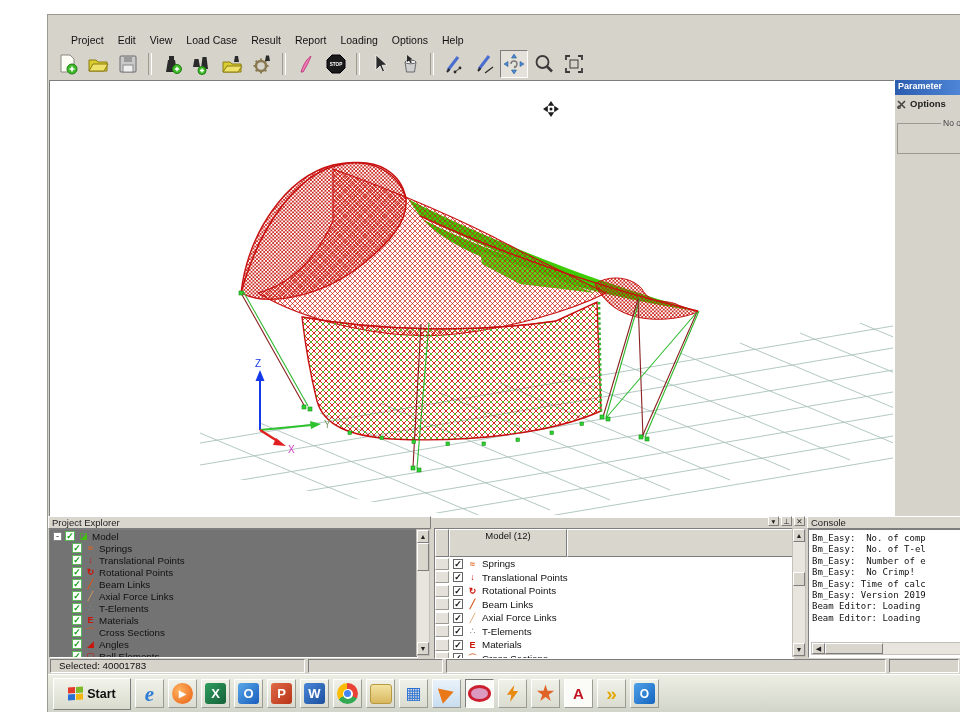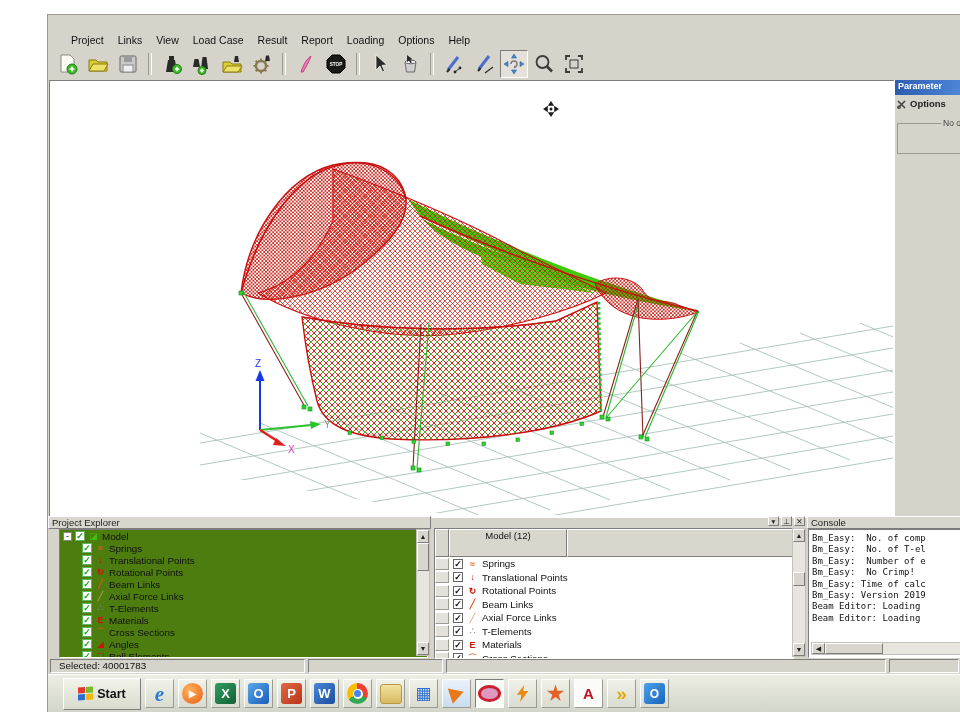--- a/index.html
+++ b/index.html
@@ -30,21 +30,21 @@
   #parampanel .cap{height:13px;background:linear-gradient(90deg,#2b5cb0,#4f86d6);color:#fff;font-size:9px;font-weight:bold;
                    padding:1px 3px;white-space:nowrap;overflow:hidden;}
   #parampanel .optrow{display:flex;align-items:center;gap:3px;font-size:9.5px;font-weight:bold;color:#222;padding:3px 2px;white-space:nowrap;overflow:hidden;}
   #parampanel fieldset{margin:6px 2px 0 2px;border:1px solid #9a9a92;height:34px;padding:0 2px;}
   #parampanel legend{font-size:8.5px;color:#444;white-space:nowrap;margin-left:41px;}
 
   
   .cap2{height:13px;background:#d9d6ce;border:1px solid;border-color:#fff #7d7d7d #7d7d7d #fff;
         font-size:9.5px;color:#222;padding:0 3px;box-sizing:border-box;display:flex;align-items:center;}
   #explorer{left:0px;top:501px;width:383px;height:142px;}
-  #explorer .body{position:absolute;left:11px;top:13px;width:367px;height:127px;background:#4d7c0f;border:1px solid;border-color:#7d7d7d #fff #fff #7d7d7d;overflow:hidden;}
+  #explorer .body{position:absolute;left:1px;top:13px;width:367px;height:127px;background:#737373;border:1px solid;border-color:#7d7d7d #fff #fff #7d7d7d;overflow:hidden;}
   .vsb{position:absolute;width:14px;background:#e7e5de;border:1px solid #c2c0b8;box-sizing:border-box;}
   .vsb .arr{height:13px;background:#d9d6ce;border:1px solid;border-color:#fff #7d7d7d #7d7d7d #fff;
             font-size:7px;text-align:center;line-height:11px;color:#222;box-sizing:border-box;}
   .vsb .thumb{height:28px;background:#d9d6ce;border:1px solid;border-color:#fff #7d7d7d #7d7d7d #fff;box-sizing:border-box;}
   .trow{display:flex;align-items:center;height:12px;gap:3px;padding-left:22px;}
   .trow.root{padding-left:3px;}
   .exp{width:9px;height:9px;border:1px solid #848484;background:#fff;font-size:9px;line-height:7px;text-align:center;color:#222;box-sizing:border-box;flex:0 0 auto;}
   .exp::before{content:"-";}
   .cb{width:10px;height:10px;background:#fff;border:1px solid #58b858;box-sizing:border-box;display:inline-flex;align-items:center;justify-content:center;flex:0 0 auto;}
   .cb::before{content:"\2713";font-size:9px;color:#18a018;font-weight:bold;}
@@ -86,21 +86,21 @@
   .hsb .arr{width:13px;height:100%;background:#d9d6ce;border:1px solid;border-color:#fff #7d7d7d #7d7d7d #fff;
             font-size:7px;line-height:10px;text-align:center;color:#222;box-sizing:border-box;}
   .hsb .thumb{width:58px;height:100%;background:#d9d6ce;border:1px solid;border-color:#fff #7d7d7d #7d7d7d #fff;box-sizing:border-box;}
 
   
   #statusbar{left:0;top:643px;width:100%;height:16px;display:flex;gap:3px;padding:1px 2px;box-sizing:border-box;}
   .scell{border:1px solid;border-color:#7d7d7d #fff #fff #7d7d7d;font-size:9.8px;color:#111;padding:0 8px;line-height:12px;white-space:nowrap;overflow:hidden;box-sizing:border-box;}
 
   
   #taskbar{left:0;top:659px;width:100%;height:38px;background:linear-gradient(#eceee3,#d2d5c9);
-           border-top:1px solid #fff;display:flex;align-items:center;gap:4px;padding-left:15px;box-sizing:border-box;}
+           border-top:1px solid #fff;display:flex;align-items:center;gap:4px;padding-left:5px;box-sizing:border-box;}
   #startbtn{width:76px;height:30px;background:linear-gradient(#f2f3ea,#d8dbcd);display:flex;align-items:center;justify-content:center;gap:4px;}
   #startbtn .flag{width:15px;height:13px;display:grid;grid-template-columns:7px 7px;grid-template-rows:6px 6px;gap:1px;transform:skewY(-4deg);}
   #startbtn .flag i{display:block;}
   #startbtn .txt{font-size:12.5px;font-weight:bold;color:#111;}
   .tbi{width:29px;height:29px;display:flex;align-items:center;justify-content:center;border:1px solid;border-color:#fff #9b9b93 #9b9b93 #fff;background:linear-gradient(#f0f1e8,#dadcd0);box-sizing:border-box;}
   .tbi.active{border-color:#7d7d7d #fff #fff #7d7d7d;background:#fbfbf8;}
   .tbi .g{font-style:normal;}
   .i-ie .g{font-family:"Liberation Serif",serif;font-style:italic;font-size:21px;color:#2e7cd6;font-weight:bold;line-height:20px;}
   .i-play{position:relative;}
   .i-play .disc{width:21px;height:21px;border-radius:50%;background:radial-gradient(circle at 35% 35%,#ffb25e,#e85d10);display:flex;align-items:center;justify-content:center;}
@@ -127,21 +127,21 @@
 </style>
 </head>
 <body>
 
 <div id="stage">
   <div id="appwin" class="abs">
 
 
     <div id="menubar" class="abs">
       <span>Project</span>
-      <span>Links</span>
+      <span>Edit</span>
       <span>View</span>
       <span>Load Case</span>
       <span>Result</span>
       <span>Report</span>
       <span>Loading</span>
       <span>Options</span>
       <span>Help</span>
     </div>
 
     <div id="toolbar" class="abs">

